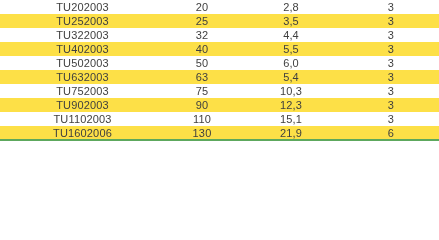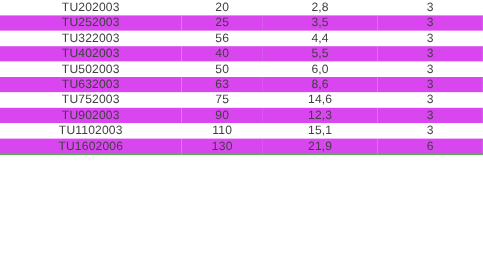--- a/index.html
+++ b/index.html
@@ -16,21 +16,21 @@
   #data-table {
     width: 439px;
     border-collapse: collapse;
     table-layout: fixed;
     border-bottom: 2px solid #5da85d;
   }
   #data-table tr {
     height: 14px;
   }
   #data-table tr.row-alt {
-    background: #d946ef;
+    background: #fde047;
   }
   #data-table tr.row-plain {
     background: #ffffff;
   }
   #data-table td {
     padding: 0;
     margin: 0;
     font-size: 11px;
     color: #3f3f3f;
     text-align: center;
@@ -55,46 +55,46 @@
         <td class="col-3">3</td>
       </tr>
       <tr class="row-alt">
         <td class="col-0">TU252003</td>
         <td class="col-1">25</td>
         <td class="col-2">3,5</td>
         <td class="col-3">3</td>
       </tr>
       <tr class="row-plain">
         <td class="col-0">TU322003</td>
-        <td class="col-1">56</td>
+        <td class="col-1">32</td>
         <td class="col-2">4,4</td>
         <td class="col-3">3</td>
       </tr>
       <tr class="row-alt">
         <td class="col-0">TU402003</td>
         <td class="col-1">40</td>
         <td class="col-2">5,5</td>
         <td class="col-3">3</td>
       </tr>
       <tr class="row-plain">
         <td class="col-0">TU502003</td>
         <td class="col-1">50</td>
         <td class="col-2">6,0</td>
         <td class="col-3">3</td>
       </tr>
       <tr class="row-alt">
         <td class="col-0">TU632003</td>
         <td class="col-1">63</td>
-        <td class="col-2">8,6</td>
+        <td class="col-2">5,4</td>
         <td class="col-3">3</td>
       </tr>
       <tr class="row-plain">
         <td class="col-0">TU752003</td>
         <td class="col-1">75</td>
-        <td class="col-2">14,6</td>
+        <td class="col-2">10,3</td>
         <td class="col-3">3</td>
       </tr>
       <tr class="row-alt">
         <td class="col-0">TU902003</td>
         <td class="col-1">90</td>
         <td class="col-2">12,3</td>
         <td class="col-3">3</td>
       </tr>
       <tr class="row-plain">
         <td class="col-0">TU1102003</td>

